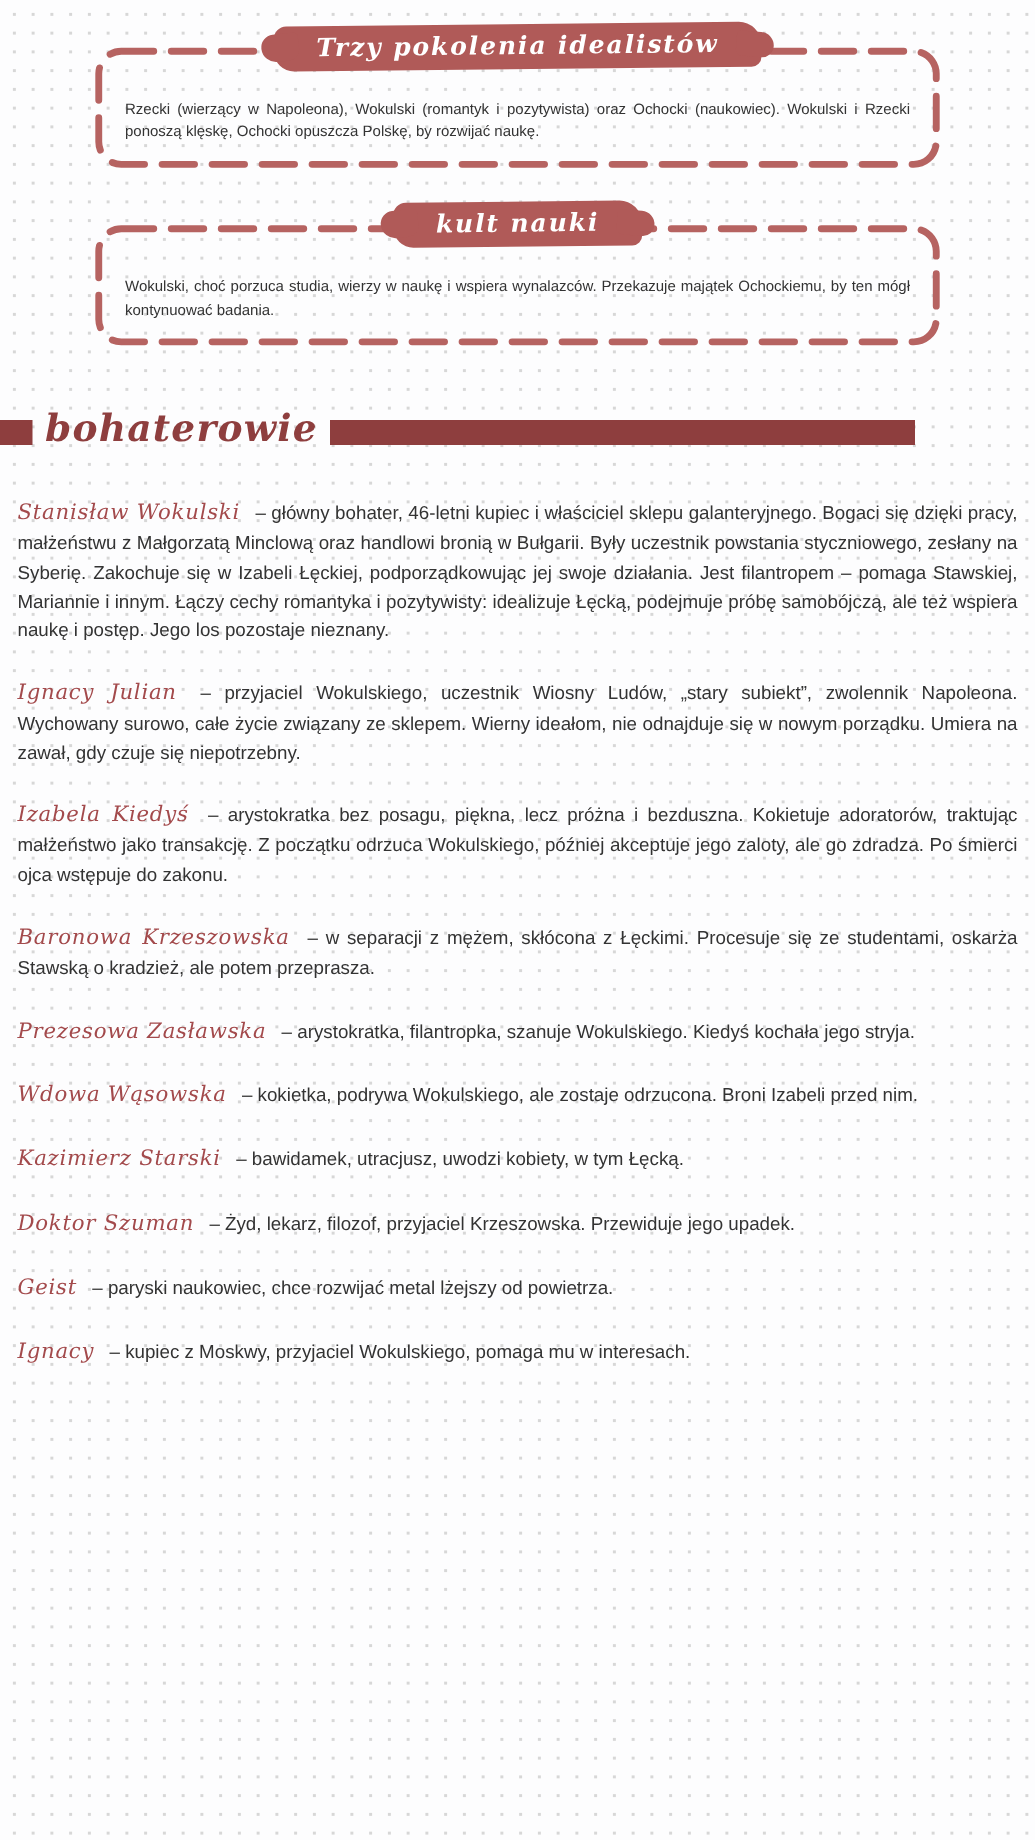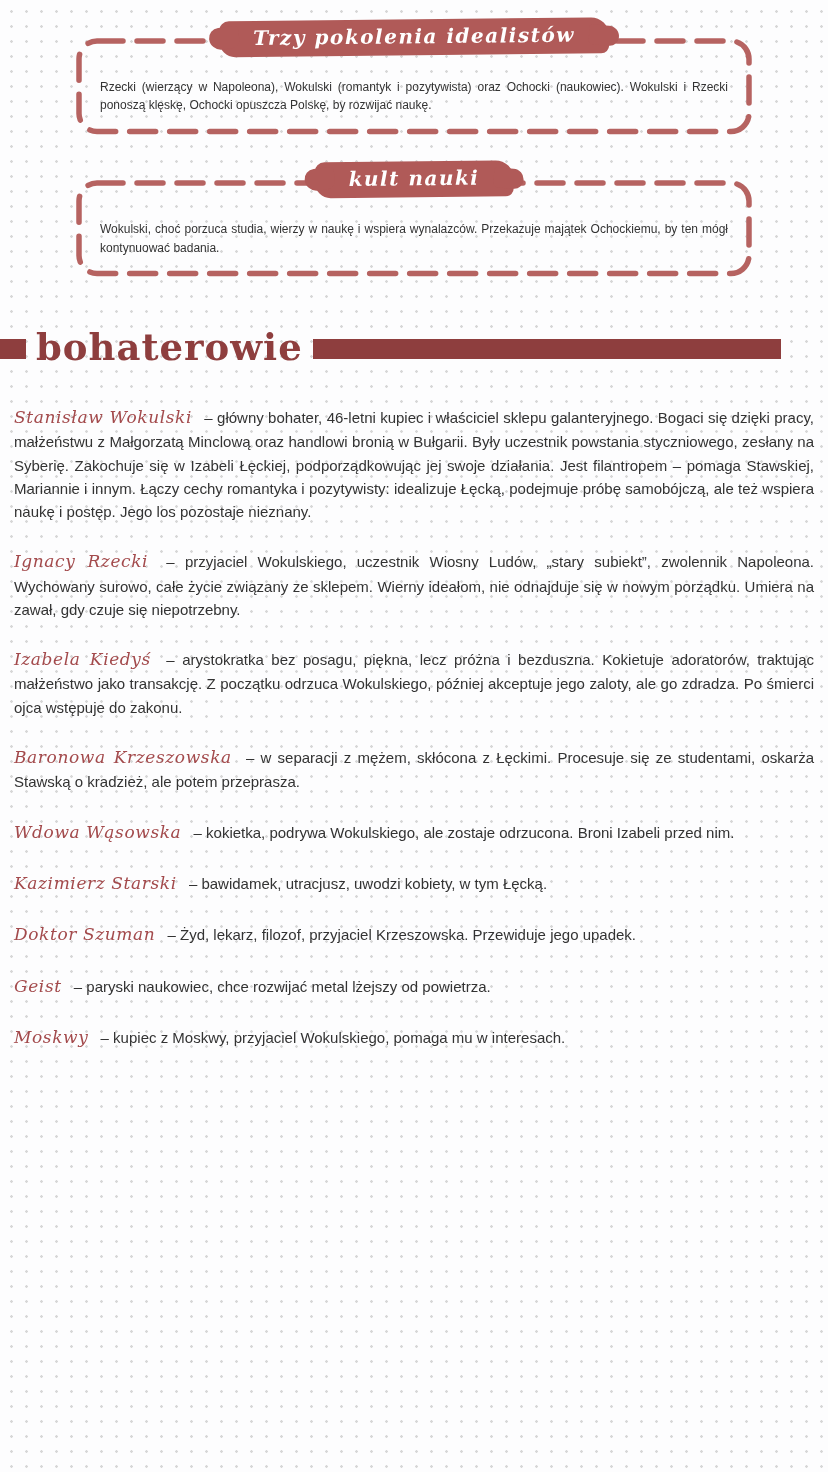--- a/index.html
+++ b/index.html
@@ -103,22 +103,23 @@
   }
   .bar{
     height:20px;
     background:var(--header-bar);
     flex:none;
   }
   .bar-left{width:26px;}
   .bar-right{width:468px;}
   .section-title{
     font-family:"DejaVu Serif", serif;
+    font-style:italic;
     font-weight:bold;
-    font-size:37px;
+    font-size:30px;
     letter-spacing:1px;
     color:var(--header-bar);
     line-height:1;
     transform:translateY(-2px);
   }
   
   .characters{
     padding:0 14px;
   }
   .character{
@@ -163,23 +164,24 @@
   </section>
 
   <div class="section-header">
     <span class="bar bar-left"></span>
     <span class="section-title">bohaterowie</span>
     <span class="bar bar-right"></span>
   </div>
 
   <div class="characters">
       <p class="character"><span class="char-name">Stanisław Wokulski</span> <span class="char-desc">– główny bohater, 46-letni kupiec i właściciel sklepu galanteryjnego. Bogaci się dzięki pracy, małżeństwu z Małgorzatą Minclową oraz handlowi bronią w Bułgarii. Były uczestnik powstania styczniowego, zesłany na Syberię. Zakochuje się w Izabeli Łęckiej, podporządkowując jej swoje działania. Jest filantropem – pomaga Stawskiej, Mariannie i innym. Łączy cechy romantyka i pozytywisty: idealizuje Łęcką, podejmuje próbę samobójczą, ale też wspiera naukę i postęp. Jego los pozostaje nieznany.</span></p>
-      <p class="character"><span class="char-name">Ignacy Rzecki</span> <span class="char-desc">– przyjaciel Wokulskiego, uczestnik Wiosny Ludów, „stary subiekt”, zwolennik Napoleona. Wychowany surowo, całe życie związany ze sklepem. Wierny ideałom, nie odnajduje się w nowym porządku. Umiera na zawał, gdy czuje się niepotrzebny.</span></p>
+      <p class="character"><span class="char-name">Ignacy Julian</span> <span class="char-desc">– przyjaciel Wokulskiego, uczestnik Wiosny Ludów, „stary subiekt”, zwolennik Napoleona. Wychowany surowo, całe życie związany ze sklepem. Wierny ideałom, nie odnajduje się w nowym porządku. Umiera na zawał, gdy czuje się niepotrzebny.</span></p>
       <p class="character"><span class="char-name">Izabela Kiedyś</span> <span class="char-desc">– arystokratka bez posagu, piękna, lecz próżna i bezduszna. Kokietuje adoratorów, traktując małżeństwo jako transakcję. Z początku odrzuca Wokulskiego, później akceptuje jego zaloty, ale go zdradza. Po śmierci ojca wstępuje do zakonu.</span></p>
       <p class="character"><span class="char-name">Baronowa Krzeszowska</span> <span class="char-desc">– w separacji z mężem, skłócona z Łęckimi. Procesuje się ze studentami, oskarża Stawską o kradzież, ale potem przeprasza.</span></p>
+      <p class="character"><span class="char-name">Prezesowa Zasławska</span> <span class="char-desc">– arystokratka, filantropka, szanuje Wokulskiego. Kiedyś kochała jego stryja.</span></p>
       <p class="character"><span class="char-name">Wdowa Wąsowska</span> <span class="char-desc">– kokietka, podrywa Wokulskiego, ale zostaje odrzucona. Broni Izabeli przed nim.</span></p>
       <p class="character"><span class="char-name">Kazimierz Starski</span> <span class="char-desc">– bawidamek, utracjusz, uwodzi kobiety, w tym Łęcką.</span></p>
       <p class="character"><span class="char-name">Doktor Szuman</span> <span class="char-desc">– Żyd, lekarz, filozof, przyjaciel Krzeszowska. Przewiduje jego upadek.</span></p>
       <p class="character"><span class="char-name">Geist</span> <span class="char-desc">– paryski naukowiec, chce rozwijać metal lżejszy od powietrza.</span></p>
-      <p class="character"><span class="char-name">Moskwy</span> <span class="char-desc">– kupiec z Moskwy, przyjaciel Wokulskiego, pomaga mu w interesach.</span></p>
+      <p class="character"><span class="char-name">Ignacy</span> <span class="char-desc">– kupiec z Moskwy, przyjaciel Wokulskiego, pomaga mu w interesach.</span></p>
     </div>
 
 </div>
 
 </body></html>

